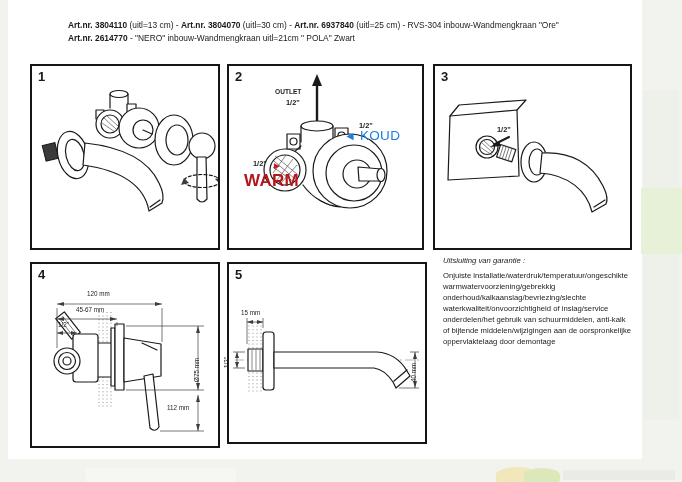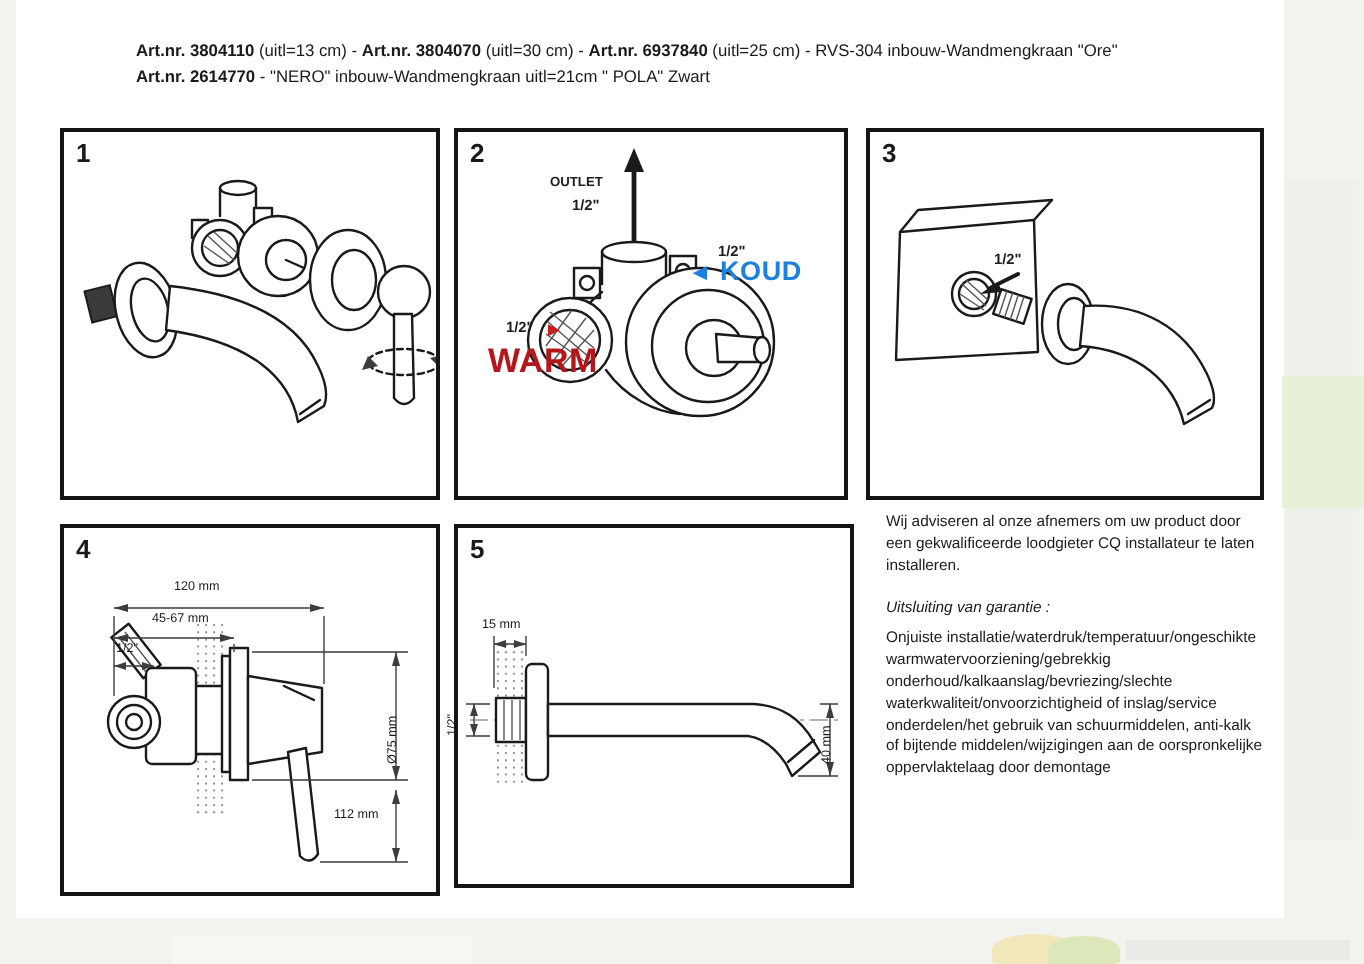--- a/index.html
+++ b/index.html
@@ -47,21 +47,21 @@
   svg .dimf{ fill:#3d3d3d; stroke:none; }
   svg .stip{ stroke:#9a9a9a; stroke-width:1.1; stroke-dasharray:1 2.6; fill:none; }
 
   
   .plbl { position:absolute; font-size:6.3px; white-space:nowrap; color:#1d1d1d; line-height:1; }
   .plbl.b  { font-weight:bold; }
   .plbl.s7 { font-size:7.4px; }
   .plbl.s6 { font-size:6.6px; }
   .vlbl { position:absolute; font-size:6.3px; white-space:nowrap; line-height:7px; height:7px;
           transform:rotate(-90deg); transform-origin:0 100%; color:#1d1d1d; }
-  .koud { color:#1b80de; font-weight:bold; font-size:13.5px; letter-spacing:.3px; }
+  .koud { color:#1b80de; font-weight:normal; font-size:13.5px; letter-spacing:.3px; }
   .warm { color:#b5161b; font-weight:bold; font-size:17px; letter-spacing:.3px; }
   .arrow-blue { color:#1b80de; font-size:12px; line-height:1; }
   .arrow-red  { color:#cb1d20; font-size:10px; line-height:1; }
 
   
   .notes { position:absolute; left:443px; top:256px; width:190px; font-size:7.7px; line-height:1.42; color:#1b1b1b; }
   .notes p { margin:0 0 10px 0; }
   .notes .gar-title { margin-bottom:4px;font-style:italic; }
 </style>
 </head>
@@ -225,17 +225,16 @@
       <polygon class="dimf" points="186,88 184,95 188,95"></polygon>
       <polygon class="dimf" points="186,124 184,117 188,117"></polygon>
     </svg>
     <div class="pnum">5</div>
     <div class="plbl" style="left:12px; top:46px;">15 mm</div>
     <div class="vlbl" style="left:1px; top:97px;">1/2"</div>
     <div class="vlbl" style="left:188px; top:111px;">40 mm</div>
   </div>
 
   <div class="notes">
-    <p>Wij adviseren al onze afnemers om uw product door een gekwalificeerde loodgieter CQ installateur te laten installeren.</p>
     <p class="gar-title">Uitsluiting van garantie :</p>
     <p>Onjuiste installatie/waterdruk/temperatuur/ongeschikte warmwatervoorziening/gebrekkig onderhoud/kalkaanslag/bevriezing/slechte waterkwaliteit/onvoorzichtigheid of inslag/service onderdelen/het gebruik van schuurmiddelen, anti-kalk of bijtende middelen/wijzigingen aan de oorspronkelijke oppervlaktelaag  door demontage</p>
   </div>
 </div>
 
 </body></html>

